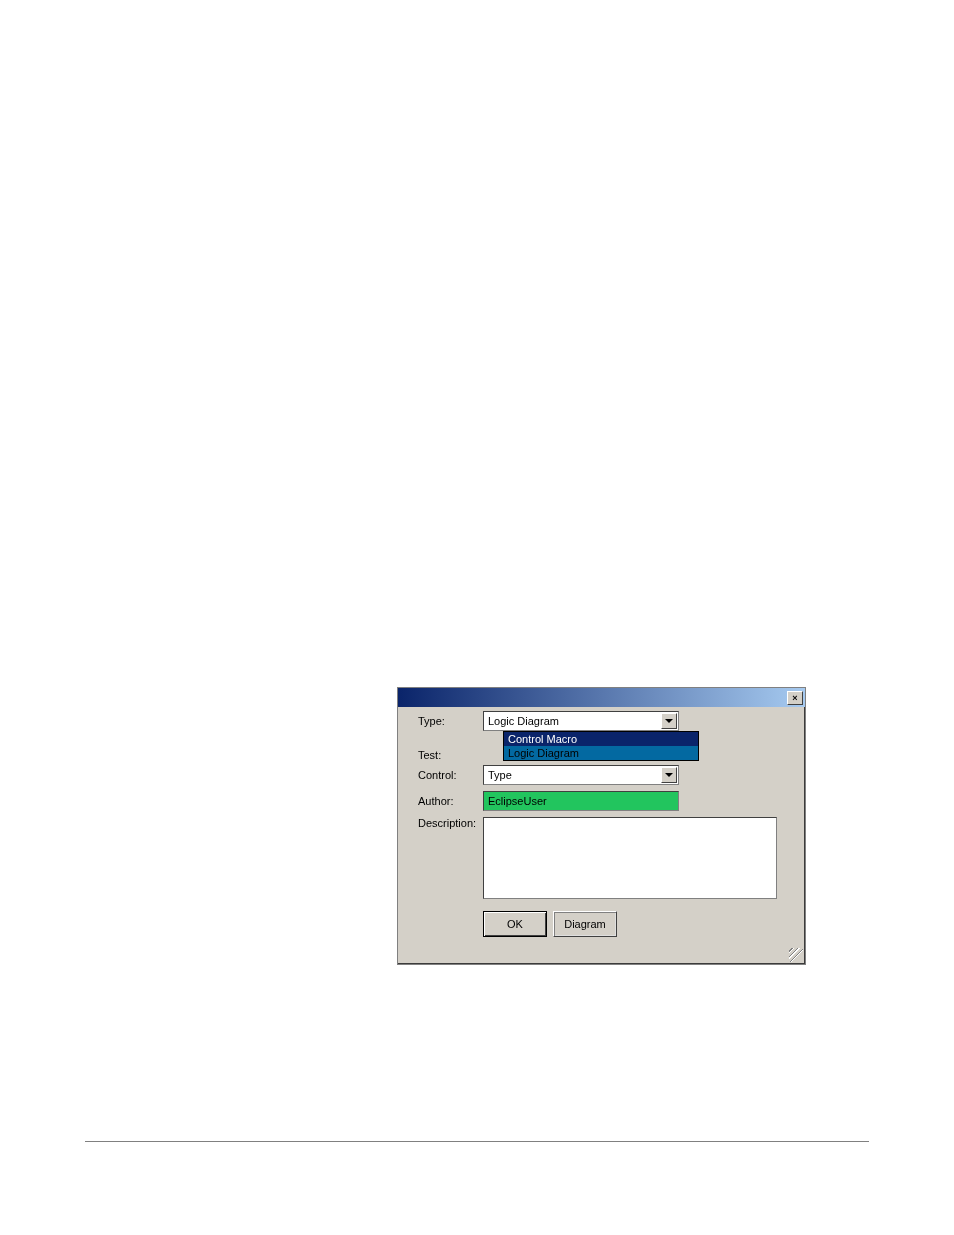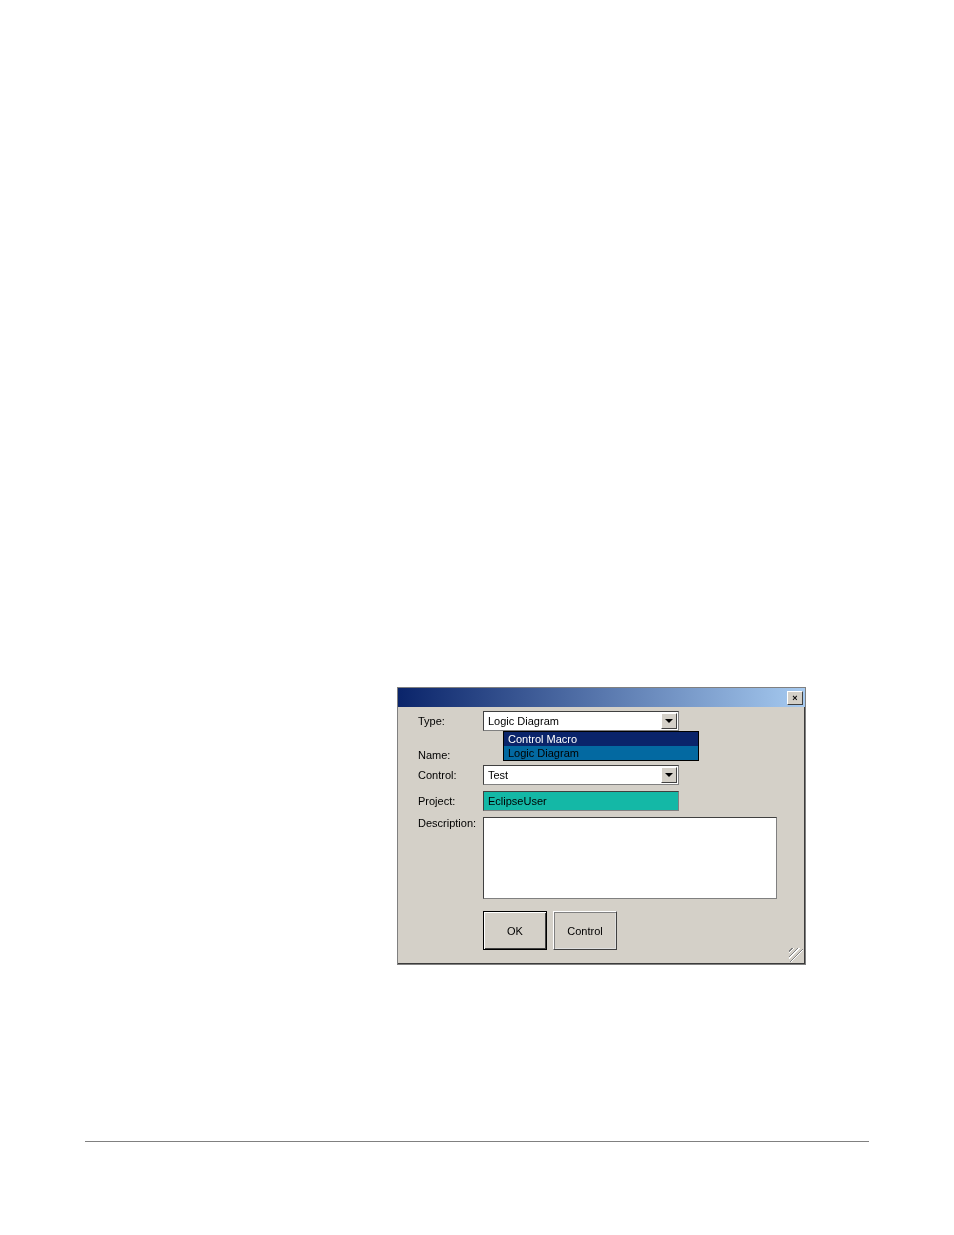--- a/index.html
+++ b/index.html
@@ -108,21 +108,21 @@
       font-size: 11px;
       cursor: pointer;
     }
     .dropdown-option.selected {
       background: #0a246a;
       color: #ffffff;
     }
     .text-input {
       width: 196px;
       height: 20px;
-      background: #14b8a6;
+      background: #22c55e;
       border: 1px solid #808080;
       border-top-color: #404040;
       border-left-color: #404040;
       padding-left: 4px;
       font-family: inherit;
       font-size: 11px;
       outline: none;
     }
     .desc-row {
       display: flex;
@@ -144,21 +144,21 @@
       resize: none;
     }
     .button-row {
       display: flex;
       gap: 6px;
       margin-left: 65px;
       margin-top: 12px;
     }
     .btn {
       width: 64px;
-      height: 39px;
+      height: 26px;
       background: #d4d0c8;
       border: 1px solid #ffffff;
       border-right-color: #404040;
       border-bottom-color: #404040;
       box-shadow: 1px 1px 0 #808080 inset, -1px -1px 0 #dfdfdf inset;
       font-family: inherit;
       font-size: 11px;
       cursor: pointer;
       display: flex;
       align-items: center;
@@ -205,47 +205,47 @@
         <span>Logic Diagram</span>
         <div class="dropdown-arrow"></div>
       </div>
       <div class="dropdown-list">
         <div class="dropdown-option selected">Control Macro</div>
         <div class="dropdown-option">Logic Diagram</div>
       </div>
     </div>
 
     <div class="form-row" style="position:absolute; top:42px; left:20px;">
-      <div class="form-label">Name:</div>
+      <div class="form-label">Test:</div>
     </div>
 
     <div class="form-row">
       <div class="form-label">Control:</div>
       <div class="dropdown">
-        <span>Test</span>
+        <span>Type</span>
         <div class="dropdown-arrow"></div>
       </div>
     </div>
 
     <div class="form-row">
-      <div class="form-label">Project:</div>
+      <div class="form-label">Author:</div>
       <input type="text" class="text-input" value="EclipseUser" style="">
     </div>
 
     <div class="desc-row">
       <div class="form-label">Description:</div>
       <textarea class="textarea" style=""></textarea>
     </div>
 
     <div class="button-row">
       <button class="btn default">
         <span>OK</span>
       </button>
       <button class="btn">
-        <span>Control</span>
+        <span>Diagram</span>
       </button>
     </div>
 
     <div class="resize-grip"></div>
   </div>
 </div>
 
 <div class="footer-line"></div>
 
 </body></html>

